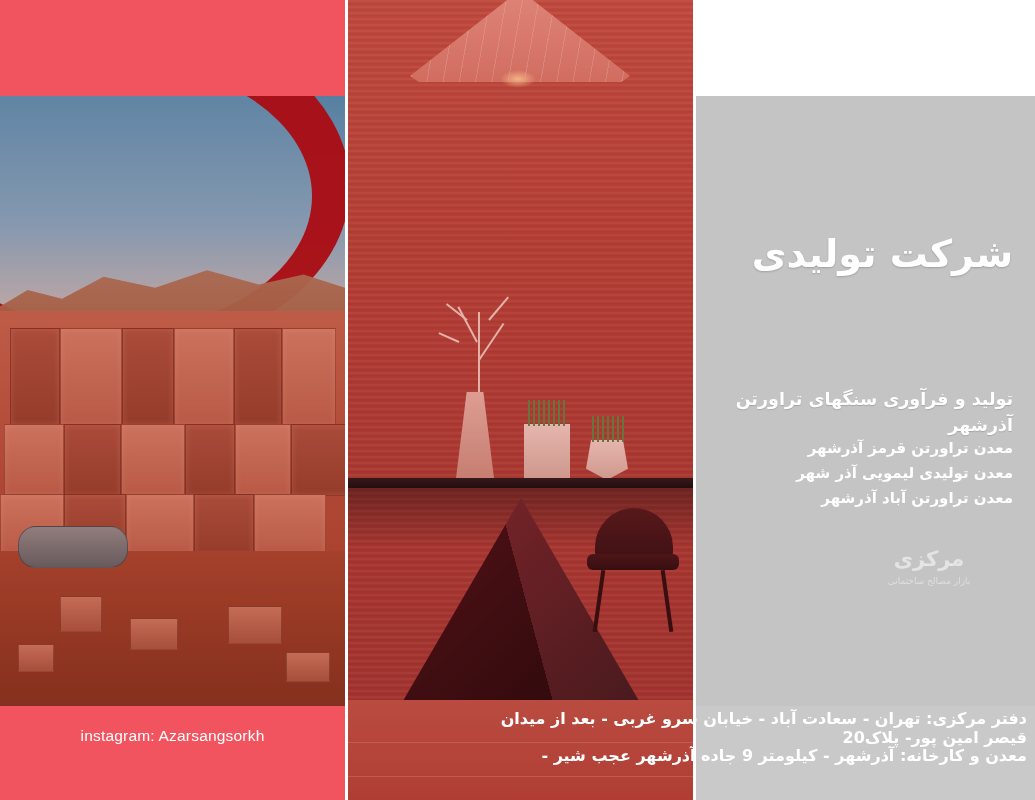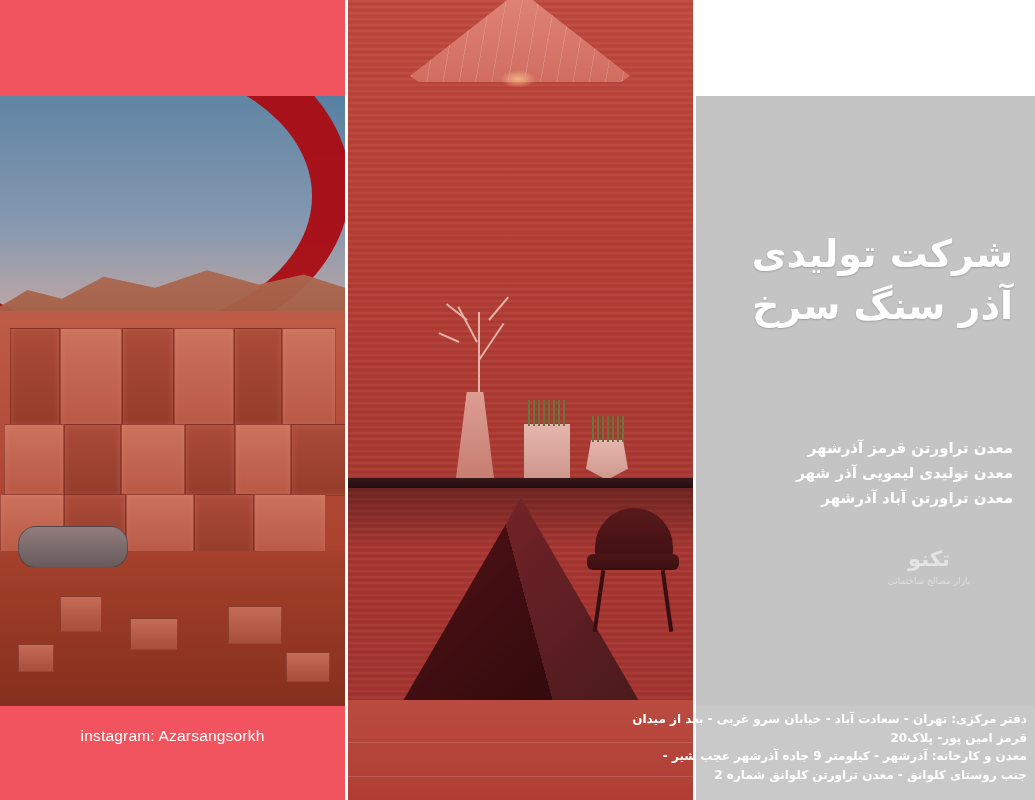--- a/index.html
+++ b/index.html
@@ -362,21 +362,21 @@
   }
   .mines div { white-space: nowrap; }
   .address {
     position: absolute;
     left: 0;
     right: 8px;
     top: 710px;
     text-align: right;
     color: #ffffff;
     font-weight: bold;
-    font-size: 12px;
+    font-size: 16px;
     line-height: 18.5px;
   }
   .address div { white-space: nowrap; }
 
   
   .watermark {
     position: absolute;
     left: 854px;
     top: 548px;
     width: 150px;
@@ -489,36 +489,35 @@
     <div class="floor-line" style="top:776px;"></div>
     <div class="mid-wash"></div>
   </div>
 
   <div class="col-right">
     <div class="right-grey"></div>
     <div class="right-bottom-grey"></div>
 
     <div class="company-name">
       <div>شرکت تولیدی</div>
-      <div>آذر سنگ سرخ</div>
-    </div>
-
+    </div>
+
+    <div class="tagline">تولید و فرآوری سنگهای تراورتن آذرشهر</div>
 
     <div class="mines">
       <div>معدن تراورتن قرمز آذرشهر</div>
       <div>معدن تولیدی لیمویی آذر شهر</div>
       <div>معدن تراورتن آباد آذرشهر</div>
     </div>
 
     <div class="address">
       <div>دفتر مرکزی: تهران - سعادت آباد - خیابان سرو غربی - بعد از میدان</div>
-      <div>قرمز امین پور- پلاک20</div>
+      <div>قیصر امین پور- پلاک20</div>
       <div>معدن و کارخانه: آذرشهر - کیلومتر 9 جاده آذرشهر عجب شیر -</div>
-      <div>جنب روستای کلوانق - معدن تراورتن کلوانق شماره 2</div>
     </div>
   </div>
 
   <div class="watermark">
-    <div>تکنو</div>
+    <div>مرکزی</div>
     <div class="wm-sub">بازار مصالح ساختمانی</div>
   </div>
 
 </div>
 
 </body></html>

